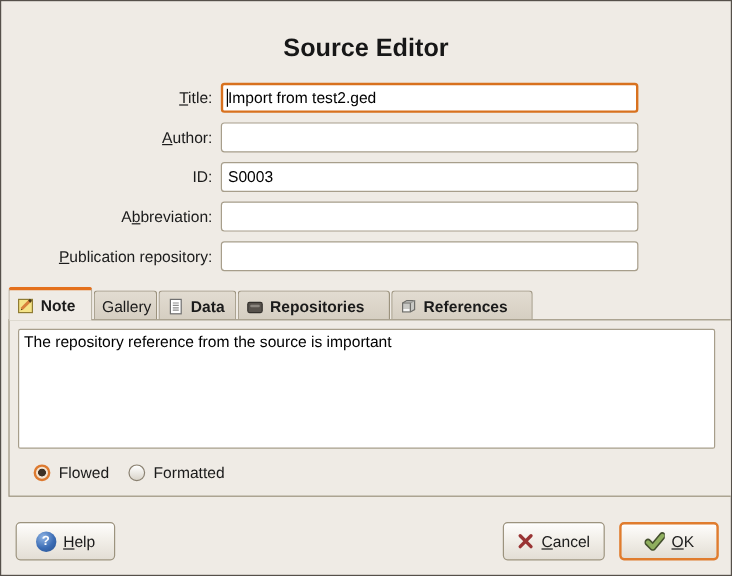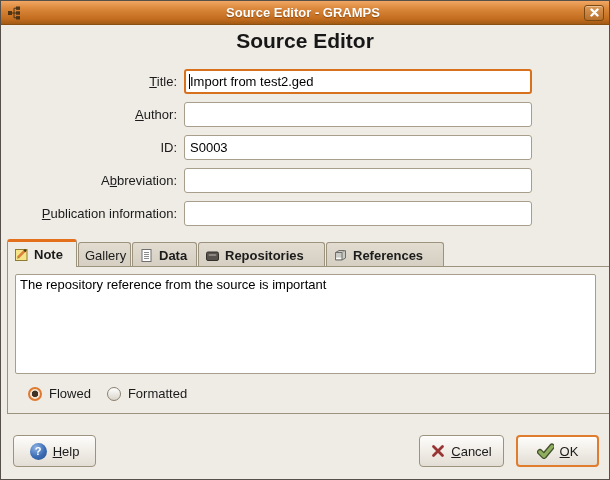--- a/index.html
+++ b/index.html
@@ -85,56 +85,37 @@
     width:17px; height:17px; border-radius:50%; flex:0 0 auto;
     background:radial-gradient(circle at 35% 28%, #8FB4E4, #3B6CB4 55%, #27508E);
     color:#fff; font-weight:bold; font-size:11px; line-height:17px; text-align:center;
   }
 </style>
 </head>
 <body>
 
 <div class="window">
 
-  <div class="titlebar">
-    <svg class="win-icon" viewBox="0 0 16 16">
-      <g fill="#3A2812" opacity="0.85">
-        <rect x="2" y="6" width="4" height="4"></rect>
-        <rect x="10" y="1.5" width="4" height="3.4"></rect>
-        <rect x="10" y="6.3" width="4" height="3.4"></rect>
-        <rect x="10" y="11.1" width="4" height="3.4"></rect>
-      </g>
-      <g stroke="#3A2812" stroke-width="1" opacity="0.85" fill="none">
-        <path d="M6 8 H8 M8 3.2 V12.8 M8 3.2 H10 M8 8 H10 M8 12.8 H10"></path>
-      </g>
-    </svg>
-    <div class="titlebar-title">Source Editor - GRAMPS</div>
-    <div class="close-btn">
-      <svg width="9" height="9" viewBox="0 0 9 9">
-        <path d="M1.5 1.5 L7.5 7.5 M7.5 1.5 L1.5 7.5" stroke="#ffffff" stroke-width="2.4" stroke-linecap="round"></path>
-      </svg>
-    </div>
-  </div>
 
   <div class="heading">Source Editor</div>
 
   <div class="row-label" style="top:68px"><span></span><span class="mn">T</span><span>itle:</span></div>
   <input class="field focused" style="top: 68px;" value="Import from test2.ged">
   <div class="caret"></div>
 
   <div class="row-label" style="top:101px"><span></span><span class="mn">A</span><span>uthor:</span></div>
   <input class="field" style="top: 101px;" value="">
 
   <div class="row-label" style="top:134px"><span></span><span class="mn"></span><span>ID:</span></div>
   <input class="field" style="top: 134px;" value="S0003">
 
   <div class="row-label" style="top:167px"><span>A</span><span class="mn">b</span><span>breviation:</span></div>
   <input class="field" style="top: 167px;" value="">
 
-  <div class="row-label" style="top:200px"><span></span><span class="mn">P</span><span>ublication information:</span></div>
+  <div class="row-label" style="top:200px"><span></span><span class="mn">P</span><span>ublication repository:</span></div>
   <input class="field" style="top: 200px;" value="">
 
   <div class="tabs">
     <div class="tab tab-note active">
       <svg class="tab-icon" viewBox="0 0 15 15">
         <rect x="1.5" y="2.5" width="11.5" height="11" fill="#F5E488" stroke="#8F7C33"></rect>
         <path d="M4 10.5 L11 3.5" stroke="#D8823C" stroke-width="2.6"></path>
         <path d="M3.2 11.6 L4.8 11.1 L3.8 10.2 Z" fill="#4A3A12"></path>
         <path d="M10.2 2.8 L12 4.4" stroke="#4A3A12" stroke-width="2.2"></path>
       </svg>

